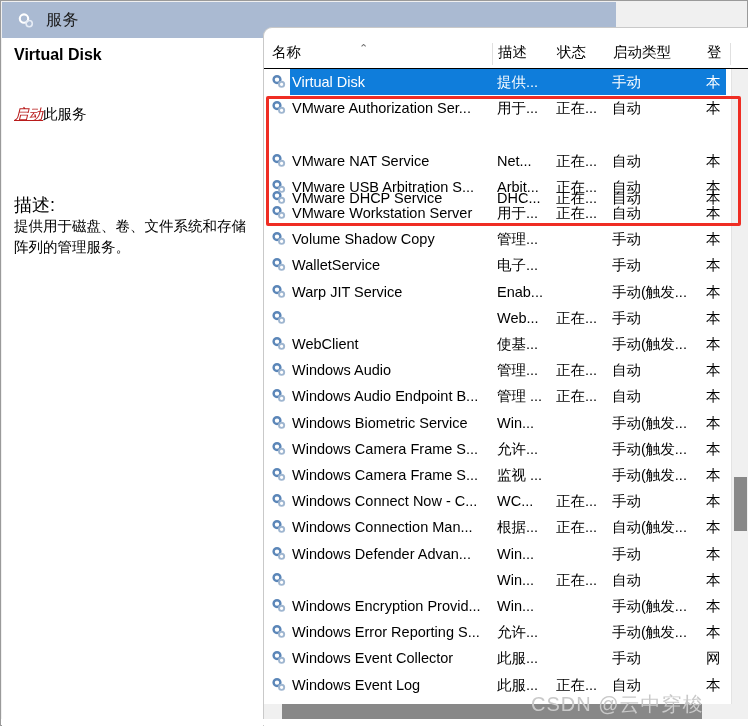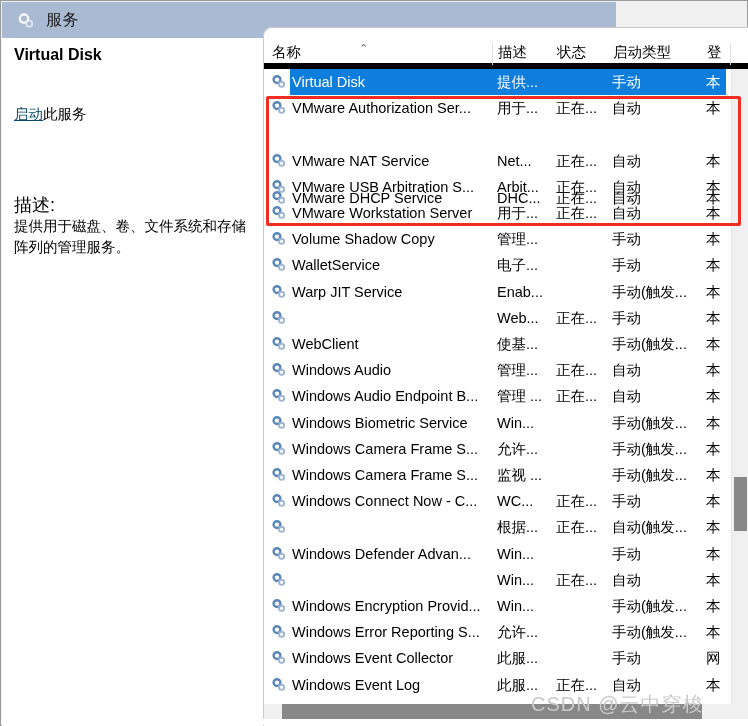--- a/index.html
+++ b/index.html
@@ -49,21 +49,21 @@
     position:absolute;left:12px;top:8px;
     font-weight:bold;font-size:16px;color:#000;
     white-space:nowrap;
   }
   .action-line{
     position:absolute;left:12px;top:67px;
     font-size:14.5px;line-height:18px;color:#000;
     white-space:nowrap;
   }
   .action-link{
-    color:#0c4a6e;text-decoration:underline;cursor:pointer;
+    color:#b91c1c;text-decoration:underline;cursor:pointer;font-style:italic;
   }
   .desc-label{
     position:absolute;left:12px;top:155px;
     font-size:18px;color:#000;white-space:nowrap;
   }
   .desc-body{
     position:absolute;left:12px;top:178px;width:238px;
     font-size:14.5px;line-height:21px;color:#000000;
   }
 
@@ -75,21 +75,21 @@
     border-top:1px solid #c9c9c9;
     border-top-left-radius:9px;
     box-sizing:border-box;
     overflow:hidden;
   }
 
   
   .colhdr{
     position:absolute;left:0;top:11px;width:485px;height:30px;
     background:#ffffff;
-    border-bottom:6px solid #000000;
+    border-bottom:1px solid #000000;
     box-sizing:border-box;
   }
   .colhdr .ch{
     position:absolute;top:4px;
     font-size:14.5px;color:#000;white-space:nowrap;
   }
   .colhdr .sep{
     position:absolute;top:4px;width:1px;height:22px;background:#e0e0e0;
   }
   .sort-caret{
@@ -472,20 +472,21 @@
           </div>
           <div class="row" style="top: 445.4px;">
             <span class="gear"><svg width="18" height="18" viewBox="0 0 18 18">
                 <g fill="none" stroke="#5b86b8" stroke-width="2.4">
                   <circle cx="7" cy="6.6" r="3.4"></circle>
                 </g>
                 <g fill="none" stroke="#9fb6d0" stroke-width="1.9">
                   <circle cx="11.6" cy="11.3" r="2.6"></circle>
                 </g>
               </svg></span>
+            <span class="cell c-name">Windows Connection Man...</span>
             <span class="cell c-desc">根据...</span>
             <span class="cell c-state">正在...</span>
             <span class="cell c-start">自动(触发...</span>
             <span class="cell c-logon">本</span>
           </div>
           <div class="row" style="top: 471.6px;">
             <span class="gear"><svg width="18" height="18" viewBox="0 0 18 18">
                 <g fill="none" stroke="#5b86b8" stroke-width="2.4">
                   <circle cx="7" cy="6.6" r="3.4"></circle>
                 </g>

